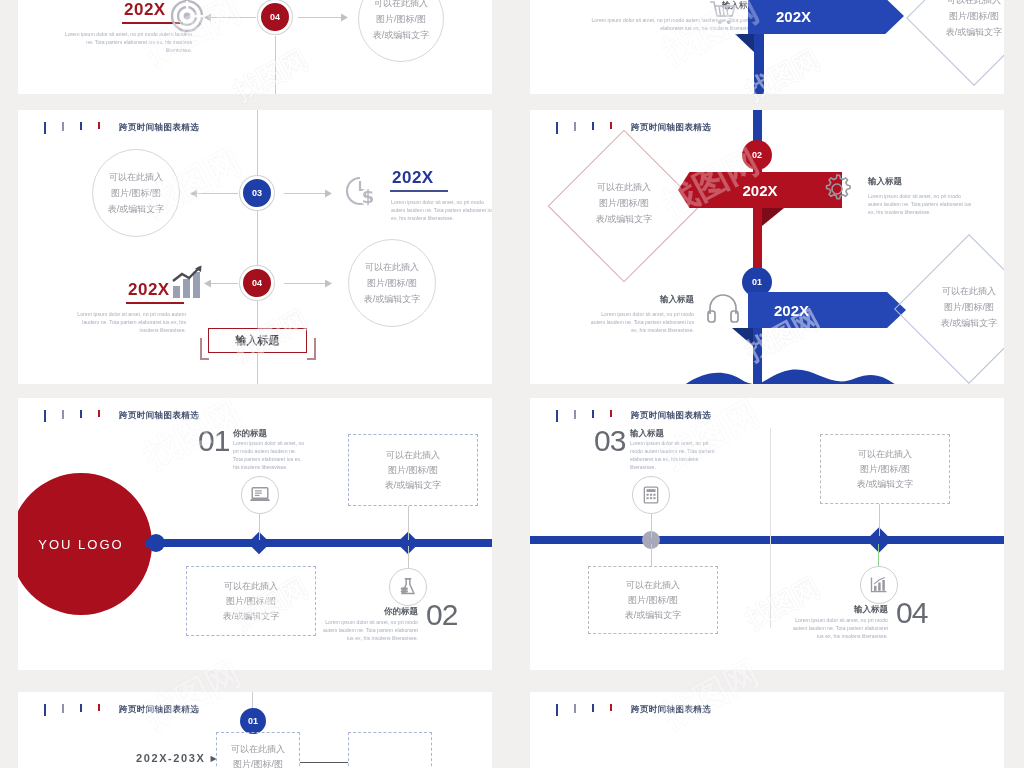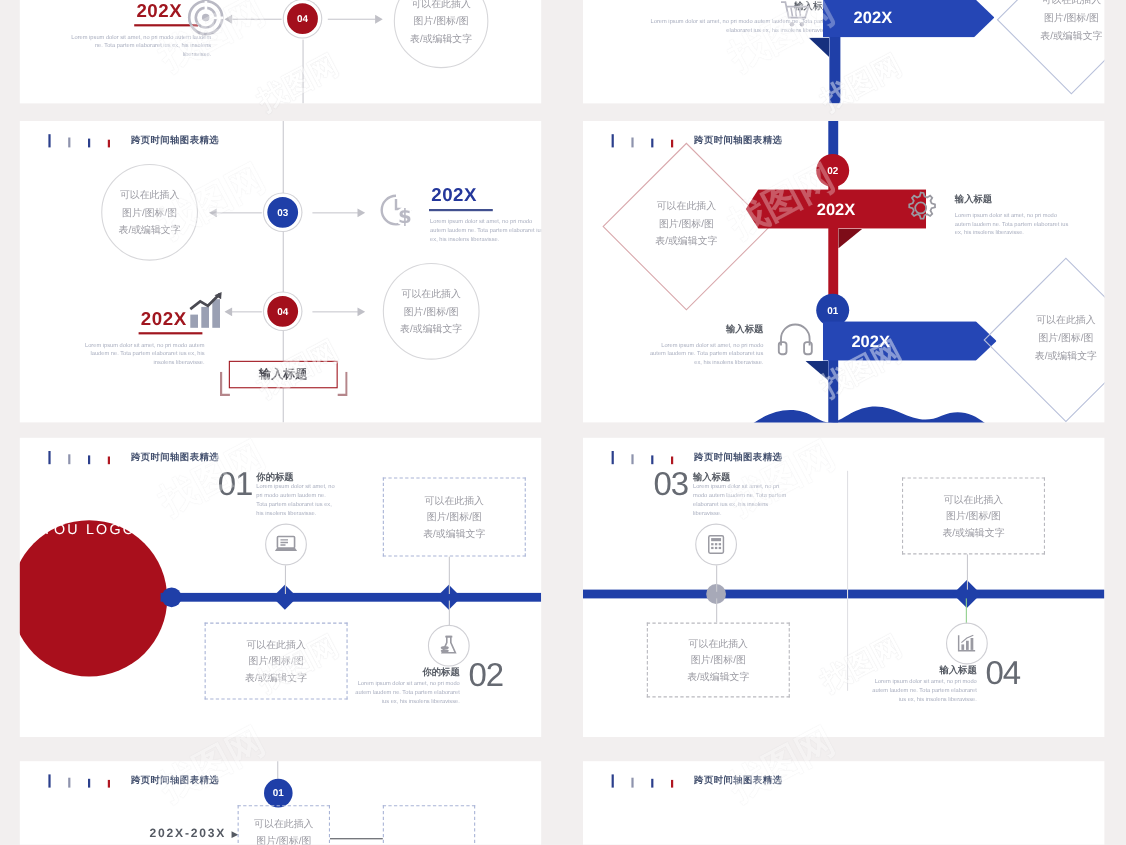--- a/index.html
+++ b/index.html
@@ -13,21 +13,21 @@
 
   .slide {
     position: absolute;
     background: #ffffff;
     overflow: hidden;
   }
 
   
   .slide-head {
     position: absolute; left: 26px; top: 12px;
-    display: flex; align-items: flex-end; gap: 16px;
+    display: flex; align-items: flex-start; gap: 16px;
   }
   .bar { display:inline-block; width:2px; height:11px; }
   .bar.b1 { background:#2b3f8c; height:12px; width:2px; }
   .bar.b2 { background:#8e93ad; height:9px; }
   .bar.b3 { background:#2b3f8c; height:8px; }
   .bar.b4 { background:#b01721; height:7px; }
   .slide-head .ht {
     font-size: 8.5px; color:#43506e; letter-spacing:.4px;
     margin-left:3px; white-space:nowrap; font-weight:600;
   }
@@ -316,21 +316,21 @@
   <div class="slide" style="left:18px; top:398px; width:474px; height:272px;">
     <div class="slide-head">
       <i class="bar b1"></i>
       <i class="bar b2"></i>
       <i class="bar b3"></i>
       <i class="bar b4"></i>
       <span class="ht">跨页时间轴图表精选</span>
     </div>
 
     <div style="position:absolute; left:-8px; top:75px; width:142px; height:142px; border-radius:50%;
-                background:#a90f1c; display:flex; justify-content:center;">
+                background:#a90f1c; display:flex; align-items:center; justify-content:center;">
       <span style="color:#fff; font-size:13px; letter-spacing:2px; font-weight:400;">YOU LOGO</span>
     </div>
 
     <div style="position:absolute; left:128px; top:141px; width:346px; height:8px; background:#1f3fa8;"></div>
     <div style="position:absolute; left:129px; top:136px; width:18px; height:18px; border-radius:50%; background:#1f3fa8;"></div>
     <div style="position:absolute; left:233px; top:137px; width:16px; height:16px; background:#1f3fa8; transform:rotate(45deg);"></div>
     <div style="position:absolute; left:382px; top:137px; width:16px; height:16px; background:#1f3fa8; transform:rotate(45deg);"></div>
 
     <div class="bignum" style="left:180px; top:26px;">01</div>
     <div class="ttl" style="left:215px; top:30px;">你的标题</div>

